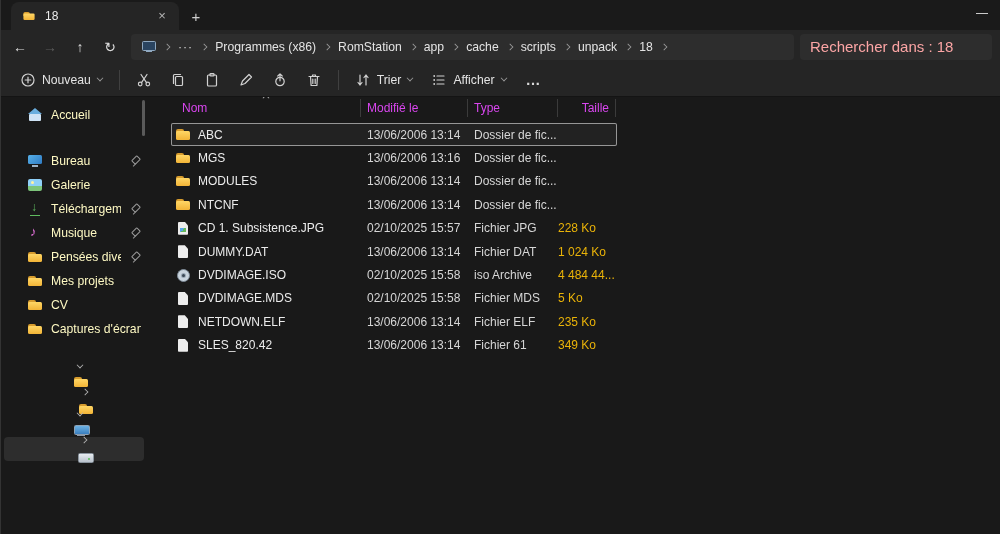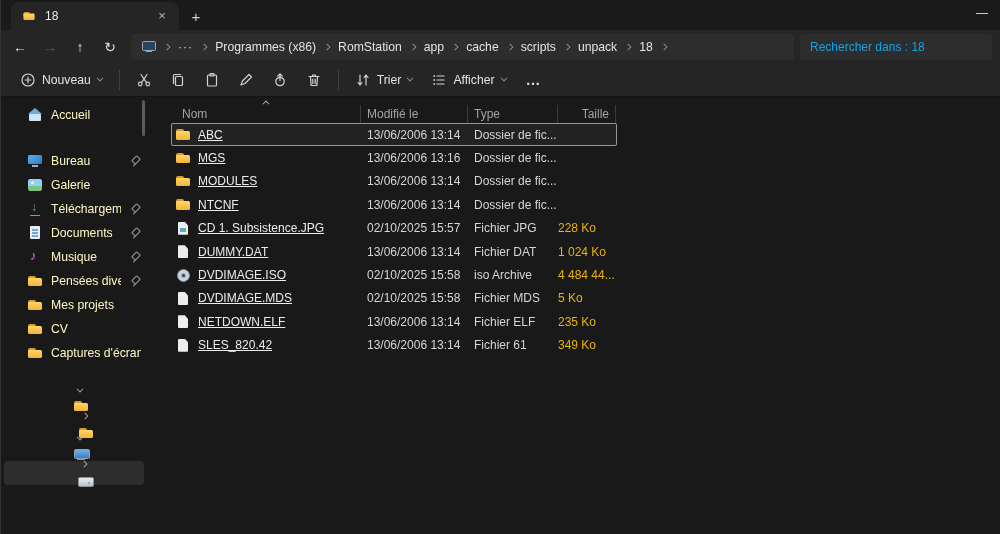--- a/index.html
+++ b/index.html
@@ -16,21 +16,21 @@
   .win-controls { position:absolute; right:0; top:0; height:26px; display:flex; align-items:center; padding-right:12px; color:#e0e0e0; font-size:12px; }
 
   
   .navbar { height:33px; background:#252525; display:flex; align-items:center; padding:0 8px 0 4px; flex:none; }
   .navbtn { width:30px; height:26px; background:none; border:none; color:#dedede; font-size:14px; font-family:inherit; border-radius:4px; }
   .navbtn.disabled { color:#5c5c5c; }
   .addressbar { flex:1; height:26px; margin:0 6px; background:#2d2d2d; border-radius:4px; display:flex; align-items:center; padding:0 10px; gap:8px; font-size:12.2px; color:#e3e3e3; overflow:hidden; }
   .crumbs { display:flex; align-items:center; gap:8px; }
   .crumb-item { display:flex; align-items:center; gap:8px; }
   .crumb-overflow { color:#d8d8d8; letter-spacing:1px; }
-  .searchbox { width:192px; height:26px; background:#2d2d2d; border-radius:4px; display:flex; align-items:center; padding:0 10px; color:#0ea5e9; font-size:12px; flex:none; white-space:nowrap; overflow:hidden; }
+  .searchbox { width:192px; height:26px; background:#2d2d2d; border-radius:4px; display:flex; align-items:center; padding:0 10px; color:#fca5a5; font-size:15px; flex:none; white-space:nowrap; overflow:hidden; }
 
   
   .commandbar { height:34px; background:#252525; border-bottom:1px solid #141414; display:flex; align-items:center; padding:0 10px; flex:none; }
   .cmd-btn { display:flex; align-items:center; gap:6px; padding:0 9px; height:28px; border-radius:4px; color:#e4e4e4; font-size:12.2px; }
   .icon-btn { width:34px; justify-content:center; padding:0; }
   .vsep { width:1px; height:20px; background:#404040; margin:0 7px; flex:none; }
   .cmd-more { font-size:15px; font-weight:bold; color:#d8d8d8; padding:0 10px; letter-spacing:1px; }
   svg.cicon { width:16px; height:16px; stroke:#d2d2d2; fill:none; stroke-width:1.2; stroke-linecap:round; stroke-linejoin:round; flex:none; }
 
   
@@ -48,32 +48,32 @@
   .side-item.gap { margin-top:22px; }
   .side-item .pin { margin-left:auto; }
   .tree-list { margin-top:24px; }
   .tree-item { height:24px; display:flex; align-items:center; gap:6px; padding-left:12px; font-size:12.2px; color:#e2e2e2;flex-direction:column; }
   .tree-item .si-icon { margin-left:2px; }
   .tree-item.hl { background:#2d2d2d; border-radius:4px; margin:0 3px; }
   .si-label { white-space:nowrap; overflow:hidden; }
 
   
   .main { flex:1; padding:2px 0 0 24px; overflow:hidden; }
-  .headers { display:flex; height:24px; align-items:flex-end; color:#a3a3a3; font-size:12px; width:446px; }
+  .headers { display:flex; height:24px; align-items:flex-start; color:#d946ef; font-size:12px; width:446px; }
   .hdr { height:18px; line-height:18px; border-right:1px solid #3b3b3b; position:relative; }
   .hdr.col-name { width:190px; padding-left:11px; }
   .hdr.col-modified { width:107px; padding-left:6px; }
   .hdr.col-type { width:90px; padding-left:6px; }
   .hdr.col-size { width:58px; text-align:right; padding-right:6px; }
   .sort-caret { position:absolute; left:50%; margin-left:-3px; top:-4px; border-color:#c2c2c2; }
   .rows { width:446px; }
   .file-row { display:flex; align-items:center; height:23.4px; border-radius:2px; }
   .file-row.selected { box-shadow:inset 0 0 0 1px #969696; background:rgba(255,255,255,0.045); }
   .cell { overflow:hidden; white-space:nowrap; }
-  .cell.col-name { width:190px; display:flex; align-items:center; gap:7px; padding-left:4px; color:#ececec;text-decoration:underline; }
+  .cell.col-name { width:190px; display:flex; align-items:center; gap:7px; padding-left:4px; color:#ececec; }
   .cell.col-modified { width:107px; padding-left:6px; color:#d6d6d6; }
   .cell.col-type { width:90px; padding-left:6px; color:#d6d6d6; }
   .cell.col-size { width:58px; text-align:left; padding-right:6px; color:#eab308; }
 
   
   .ic, .si-icon, .f-icon { display:inline-block; width:16px; height:16px; position:relative; flex:none; }
   .ic.small { transform:scale(.8); }
 
   .ic-folder::before, .si-folder::before { content:""; position:absolute; left:1px; top:2.5px; width:8px; height:5px; background:#d79c2e; border-radius:2px 2px 0 0; }
   .ic-folder::after,  .si-folder::after  { content:""; position:absolute; left:1px; top:4.5px; width:14px; height:8.5px; background:linear-gradient(180deg,#ffd665,#f2b437); border-radius:1.5px; }
@@ -264,25 +264,20 @@
     <span class="pin"></span>
   </div>
           <div class="side-item">
     <span class="si-icon si-gallery"></span>
     <span class="si-label">Galerie</span>
 
   </div>
           <div class="side-item">
     <span class="si-icon si-downloads"></span>
     <span class="si-label">Téléchargements</span>
-    <span class="pin"></span>
-  </div>
-          <div class="side-item">
-    <span class="si-icon si-documents"></span>
-    <span class="si-label">Documents</span>
     <span class="pin"></span>
   </div>
           <div class="side-item">
     <span class="si-icon si-music"></span>
     <span class="si-label">Musique</span>
     <span class="pin"></span>
   </div>
           <div class="side-item">
     <span class="si-icon si-folder"></span>
     <span class="si-label">Pensées diverses</span>

